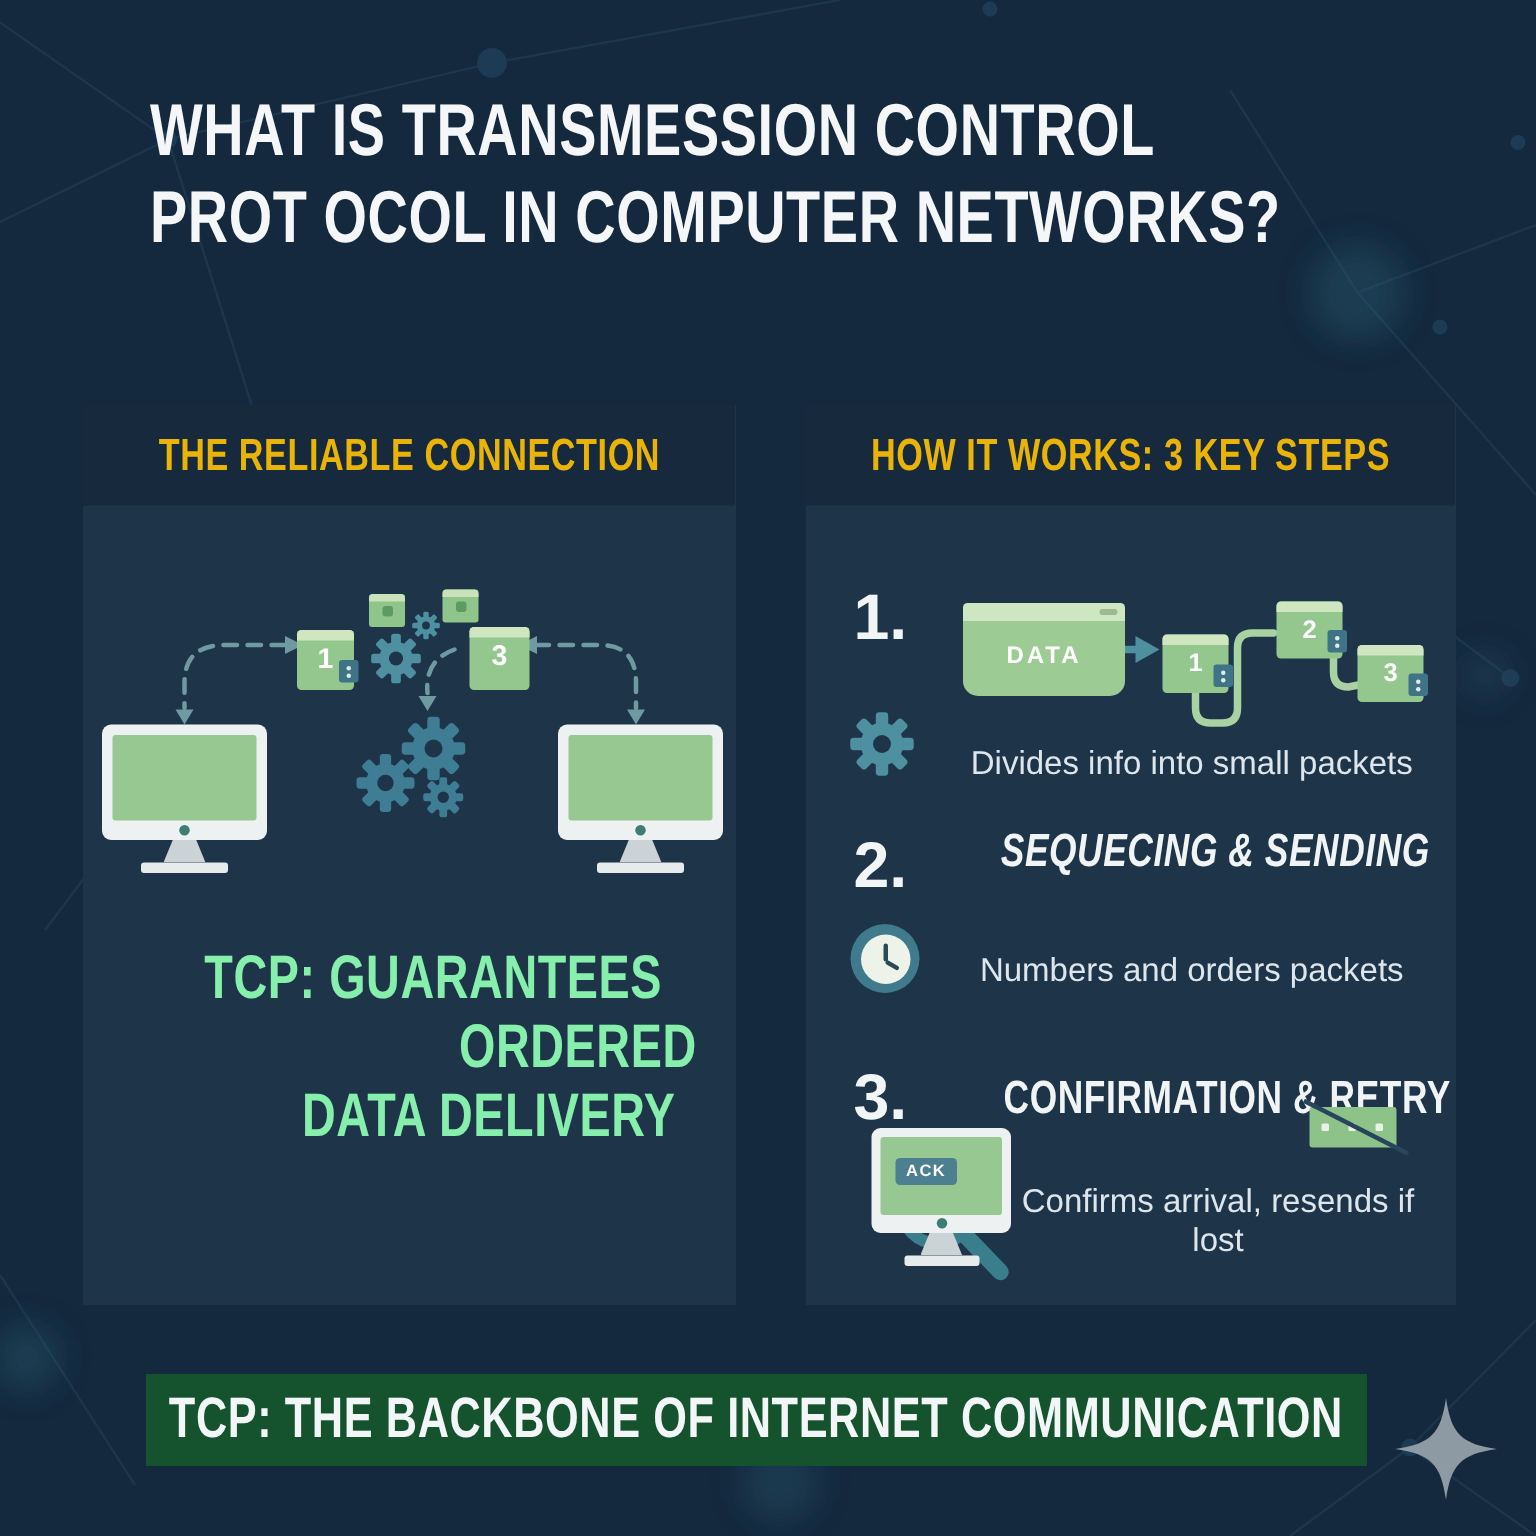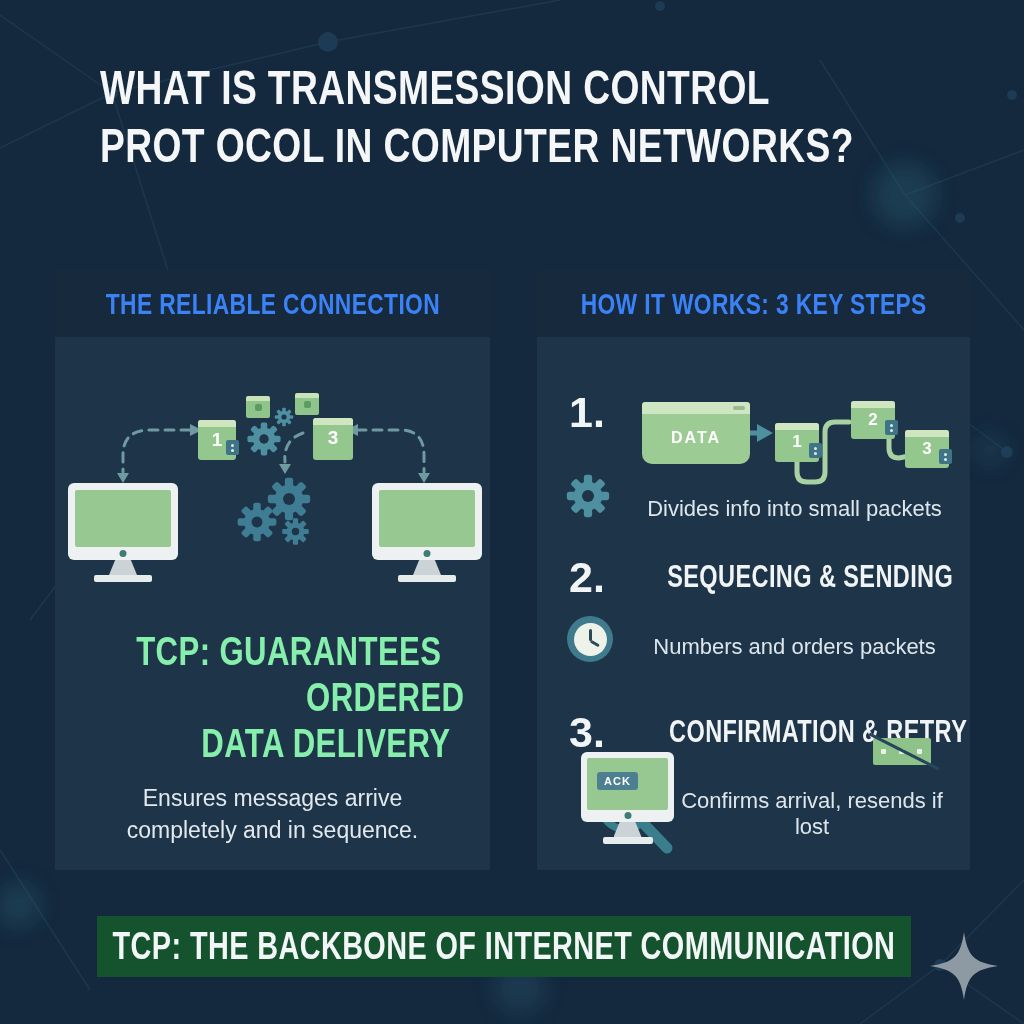--- a/index.html
+++ b/index.html
@@ -9,21 +9,21 @@
   .cond{display:inline-block;transform:scaleX(.76);transform-origin:center center;
         font-weight:bold;white-space:nowrap;letter-spacing:.5px;}
   .cond-left{transform-origin:left center;}
   
   .title{position:absolute;left:100px;top:58px;z-index:2;line-height:58px;font-size:49px;color:#f4f6f7;}
   
   .panel{position:absolute;top:270px;width:435px;height:600px;background:#1e3449;z-index:2;}
   .panel.left{left:55px;}
   .panel.right{left:537px;width:433px;}
   .panel-header{position:absolute;left:0;top:0;width:100%;height:67px;background:#16293d;
-                display:flex;align-items:center;justify-content:center;font-size:30px;color:#3b82f6;}
+                display:flex;align-items:center;justify-content:center;font-size:30px;color:#eab308;}
   .overlay{position:absolute;left:0;top:0;z-index:1;pointer-events:none;}
   
   .monitor{position:absolute;width:110px;z-index:3;}
   .m-frame{background:#edf1f1;border-radius:6px;padding:7px 7px 13px 7px;height:77px;box-sizing:border-box;position:relative;}
   .m-screen{background:#98c892;width:100%;height:100%;border-radius:2px;position:relative;}
   .m-dot{position:absolute;bottom:3px;left:50%;transform:translateX(-50%);width:7px;height:7px;border-radius:50%;background:#3f7d74;}
   .m-stand{width:28px;height:15px;background:#ccd3d6;margin:0 auto;clip-path:polygon(22% 0,78% 0,100% 100%,0 100%);}
   .m-base{width:58px;height:7px;background:#e6ebec;border-radius:2px;margin:0 auto;}
   
   .packet{position:absolute;background:#93c78e;border-radius:3px;z-index:3;}
@@ -186,24 +186,20 @@
     <div class="small-packet" style="left:240px;top:123px;width:24px;height:22px;">
       <div class="ptop"></div>
         <div class="pdot"></div>
     </div>
 
     <div class="lp-headline">
       <div><span class="cond">TCP: GUARANTEES</span></div>
       <div><span class="cond">ORDERED</span></div>
       <div><span class="cond">DATA DELIVERY</span></div>
     </div>
-    <div class="lp-sub">
-      <div>Ensures messages arrive</div>
-      <div>completely and in sequence.</div>
-    </div>
   </div>
 
   <div class="panel right">
     <div class="panel-header">
       <span class="cond">HOW IT WORKS: 3 KEY STEPS</span>
     </div>
 
     <svg class="overlay" width="433" height="600" viewBox="0 0 433 600">
       <g>
         <line x1="178" y1="163" x2="222" y2="163" stroke="#4e8fa0" stroke-width="5" stroke-linecap="round"></line>
@@ -246,21 +242,21 @@
     <div class="packet" style="left:368px;top:160px;width:44px;height:38px;">
       <div class="ptop"></div>
       <div class="pnum" style="font-size:17px;line-height:24px;">3</div>
       <div class="ptab">
           <i></i>
         </div>
     </div>
     <div class="caption" style="left:95px;top:214px;width:325px;">Divides info into small packets</div>
 
     <div class="step-num" style="left:32px;top:283px;">2.</div>
-    <div class="step-head" style="left:85px;top:289px;width:310px;">
+    <div class="step-head" style="left:85px;top:279px;width:310px;font-style:italic;">
       <span class="cond">SEQUECING &amp; SENDING</span>
     </div>
     <div class="clock">
       <div class="clock-face">
           <i></i>
           <i class="hr"></i>
         </div>
     </div>
     <div class="caption" style="left:95px;top:352px;width:325px;">Numbers and orders packets</div>
 

